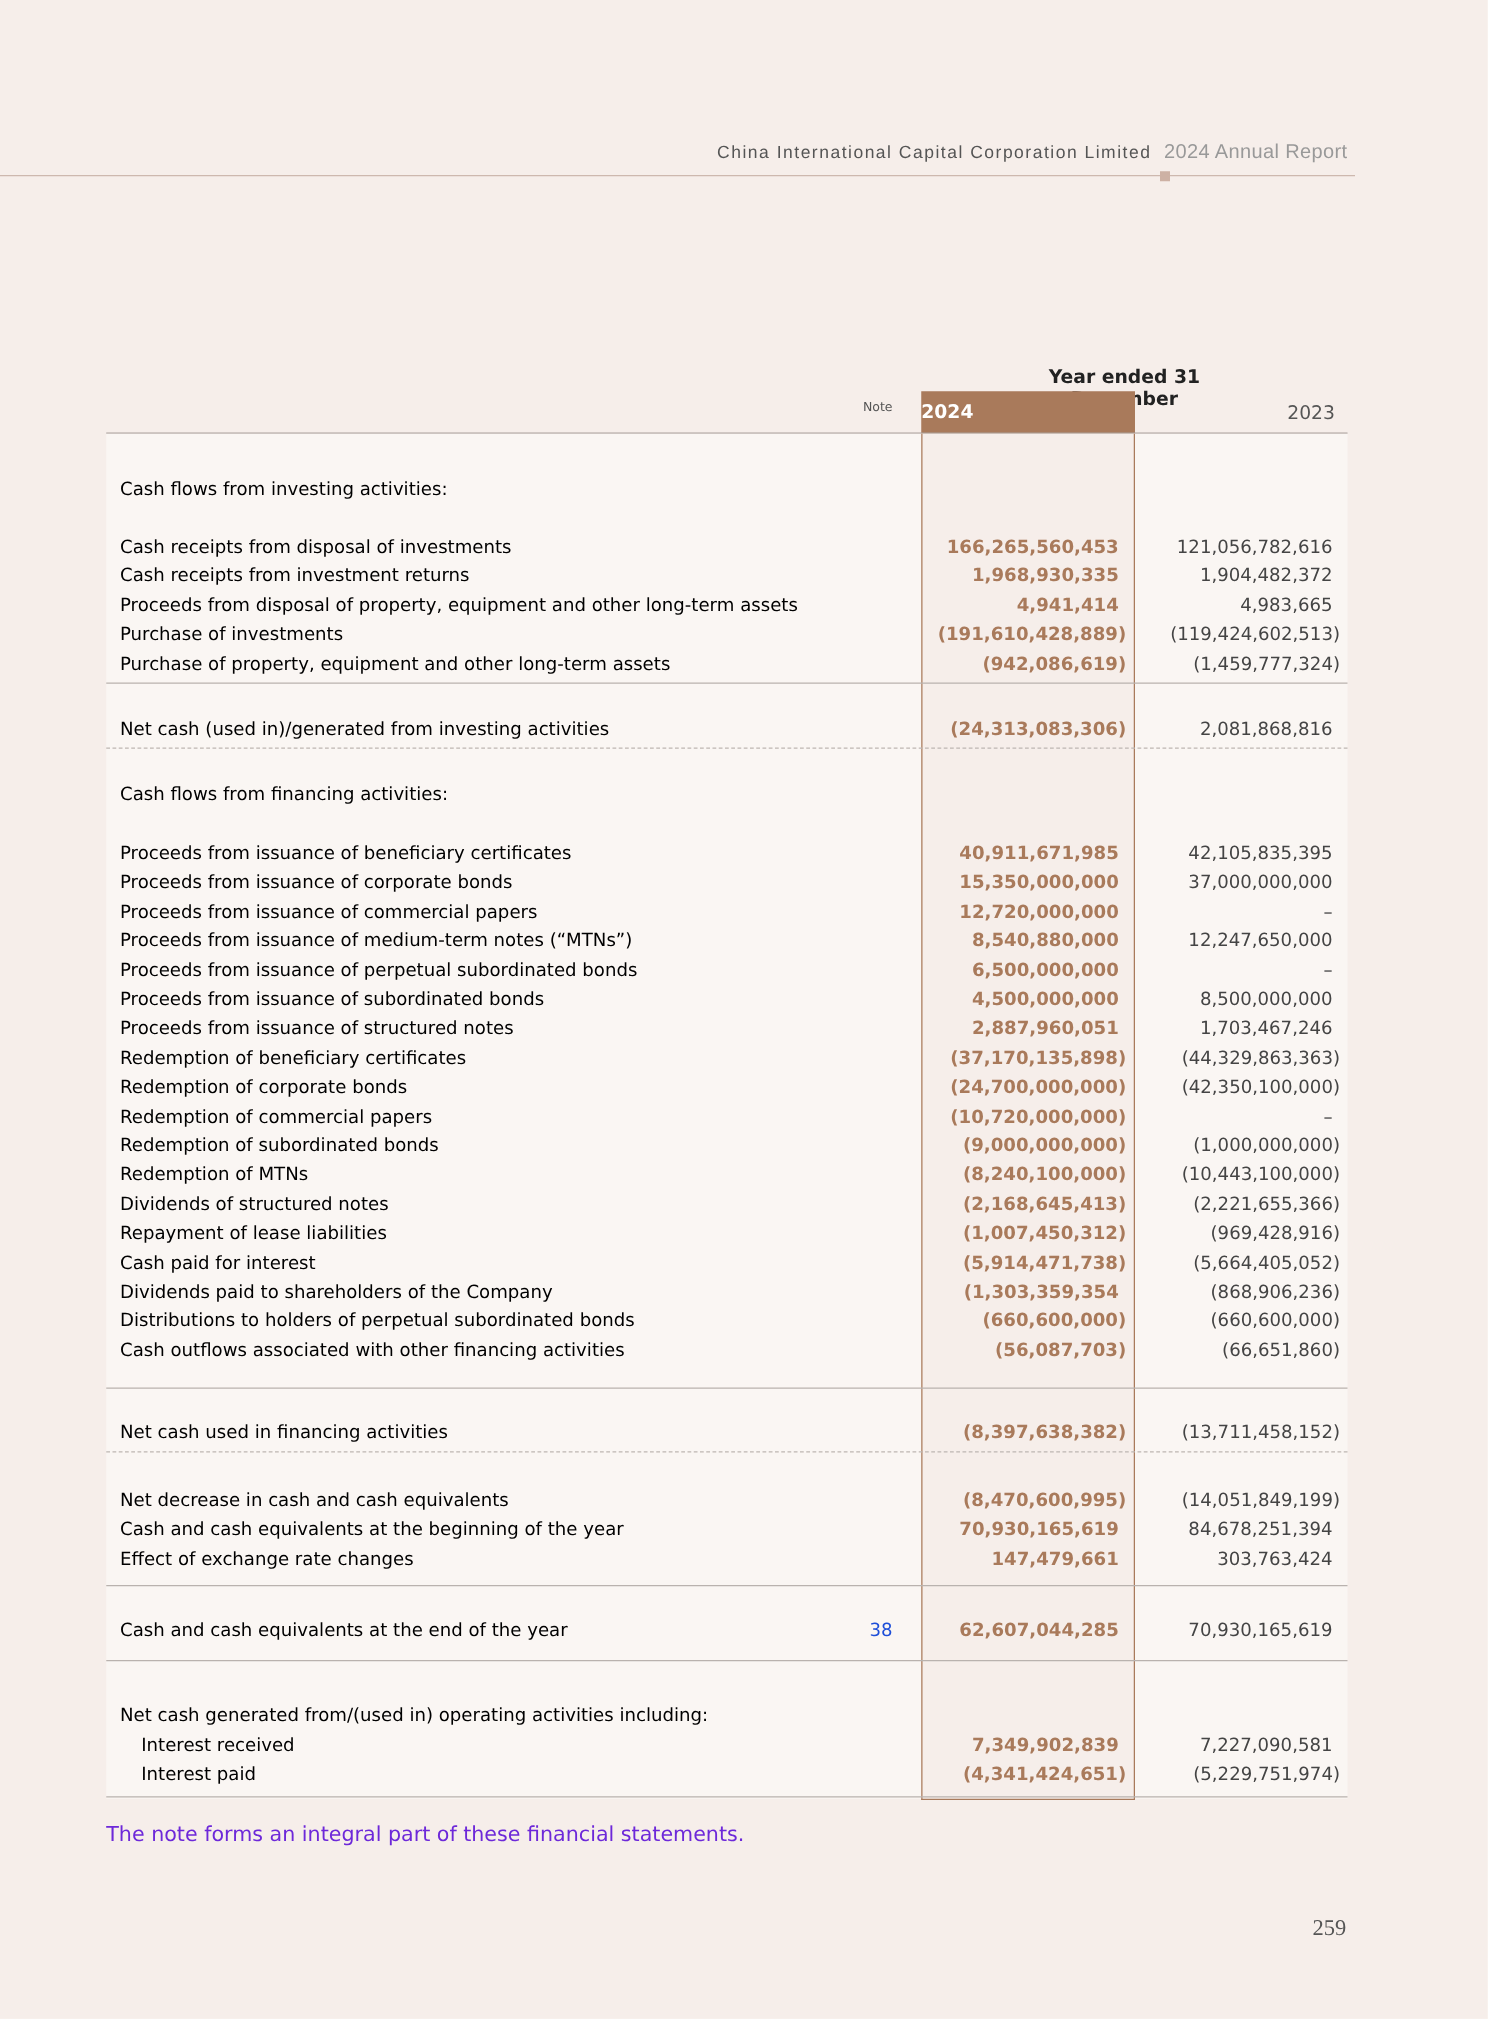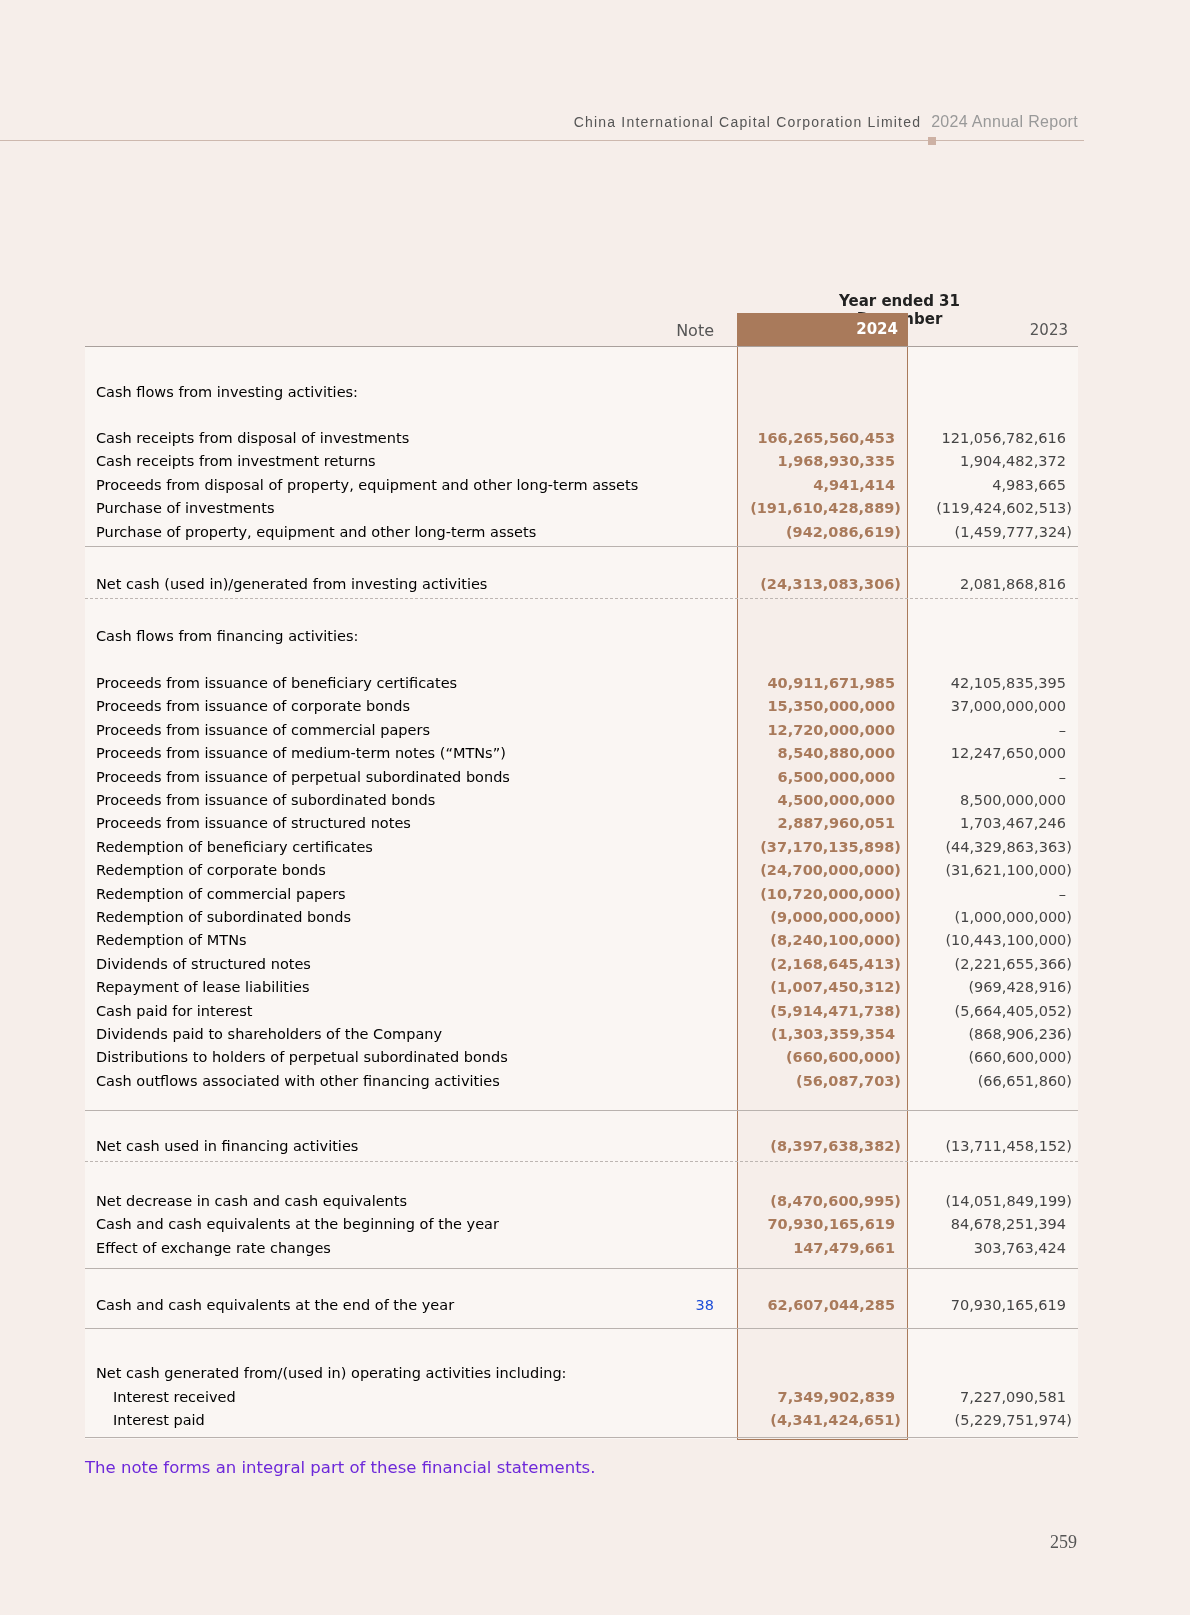--- a/index.html
+++ b/index.html
@@ -23,26 +23,26 @@
     position:absolute; top:137px; left:928px; width:8px; height:8px; background:#cdb1a4;
   }
 
   .table-wrap { position:absolute; left:85px; top:288px; width:993px; }
   .head-year {
     position:absolute; left:723px; top:4px; width:183px; text-align:center;
     font-weight:bold; font-size:15px; color:#222;
   }
   .head-row { position:absolute; top:25px; left:0; width:993px; height:34px; }
   .head-note {
-    position:absolute; right:364px; top:8px; font-size:16px; color:#555;
+    position:absolute; right:364px; top:8px; font-size:10px; color:#555;
   }
   .head-2024 {
     position:absolute; left:652px; top:0; width:171px; height:39px;
     background:#a97a5b; color:#fff; font-weight:bold; font-size:15px;
-    text-align:right; box-sizing:border-box; padding:7px 10px 0 0;
+    text-align:left; box-sizing:border-box; padding:7px 10px 0 0;
   }
   .head-2023 {
     position:absolute; right:10px; top:8px; font-size:15px; color:#555;
   }
   .head-rule { position:absolute; top:58px; left:0; width:993px; height:1px; background:#a9a09c; }
 
   .body-bg {
     position:absolute; top:59px; left:0; width:993px; height:1092px; background:#faf6f3;
   }
   .col2024 {
@@ -171,21 +171,21 @@
         <span class="v23"><span>1,703,467,246</span><span class="np"></span></span>
       </div>
       <div class="row" style="top: 546.8px;">
         <span class="label">Redemption of beneficiary certificates</span>
         <span class="v24"><span>(37,170,135,898)</span></span>
         <span class="v23"><span>(44,329,863,363)</span></span>
       </div>
       <div class="row" style="top: 570.2px;">
         <span class="label">Redemption of corporate bonds</span>
         <span class="v24"><span>(24,700,000,000)</span></span>
-        <span class="v23"><span>(31,621,100,000)</span></span>
+        <span class="v23"><span>(42,350,100,000)</span></span>
       </div>
       <div class="row" style="top: 593.6px;">
         <span class="label">Redemption of commercial papers</span>
         <span class="v24"><span>(10,720,000,000)</span></span>
         <span class="v23"><span>–</span><span class="np"></span></span>
       </div>
       <div class="row" style="top: 617px;">
         <span class="label">Redemption of subordinated bonds</span>
         <span class="v24"><span>(9,000,000,000)</span></span>
         <span class="v23"><span>(1,000,000,000)</span></span>

